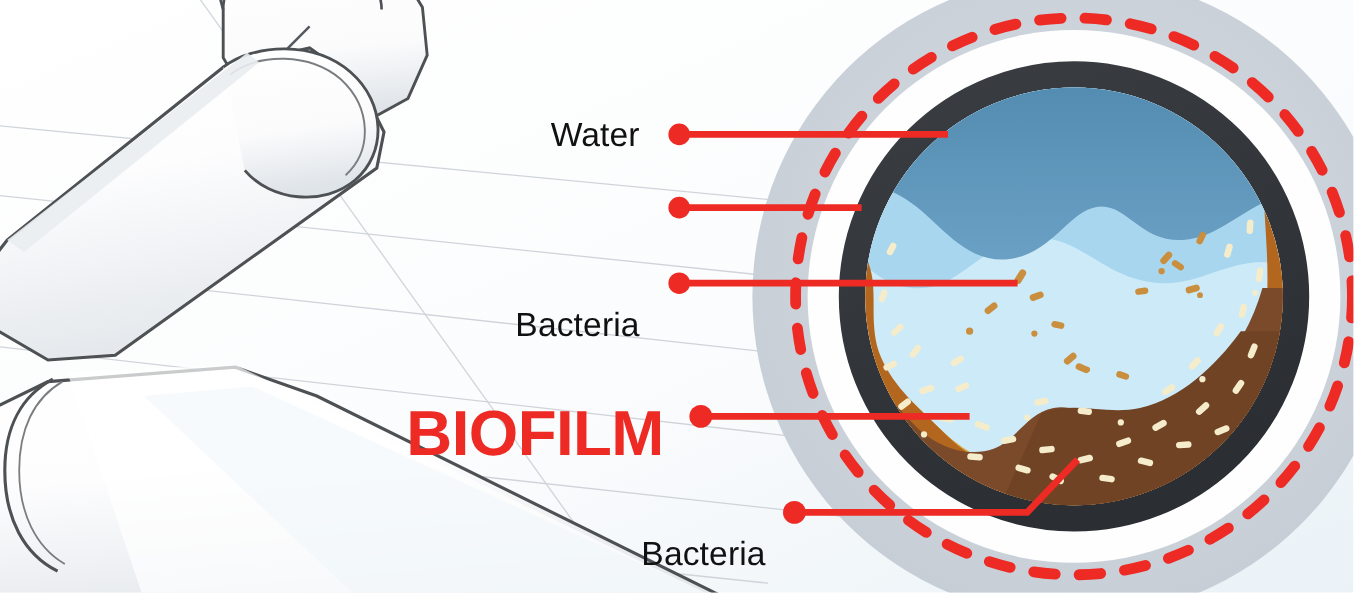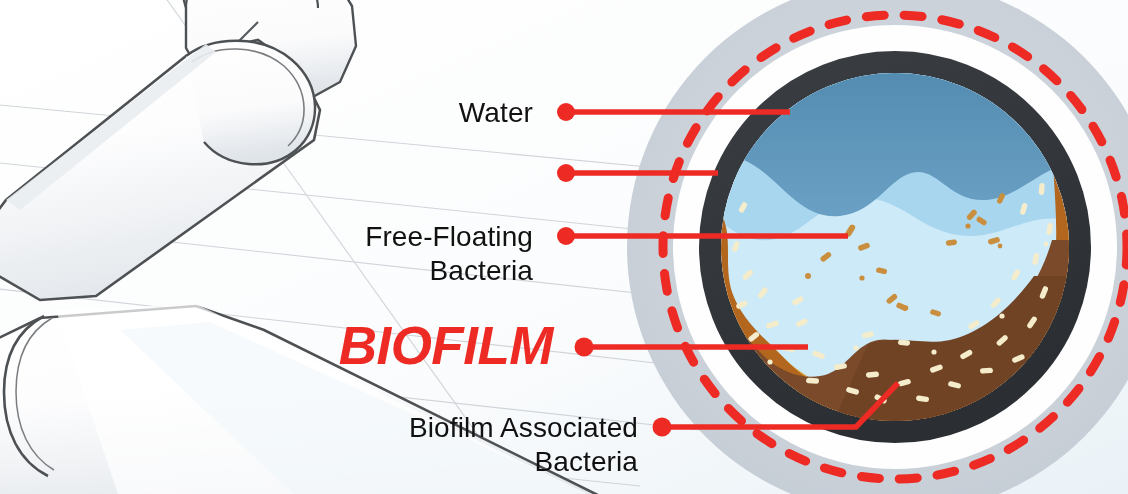--- a/index.html
+++ b/index.html
@@ -260,21 +260,19 @@
         <circle cx="584" cy="347" r="9.5"></circle>
         <circle cx="662" cy="427" r="9.5"></circle>
       </g>
 
     </g>
   </svg>
 
   <div class="lbl" id="lbl-water" style="right:595px;top:97px;">Water</div>
 
 
-  <div class="lbl" id="lbl-free-floating-1" style="right:595px;top:221px;">Free-Floating</div>
   <div class="lbl" id="lbl-free-floating-2" style="right:595px;top:255px;">Bacteria</div>
 
-  <div class="lbl" id="lbl-biofilm" style="right:575px;top:318px;font-style:italic;">BIOFILM</div>
-
-  <div class="lbl" id="lbl-biofilm-assoc-1" style="right:490px;top:412px;">Biofilm Associated</div>
+  <div class="lbl" id="lbl-biofilm" style="right:575px;top:334px;">BIOFILM</div>
+
   <div class="lbl" id="lbl-biofilm-assoc-2" style="right:490px;top:446px;">Bacteria</div>
 
 </div>
 
 </body></html>

